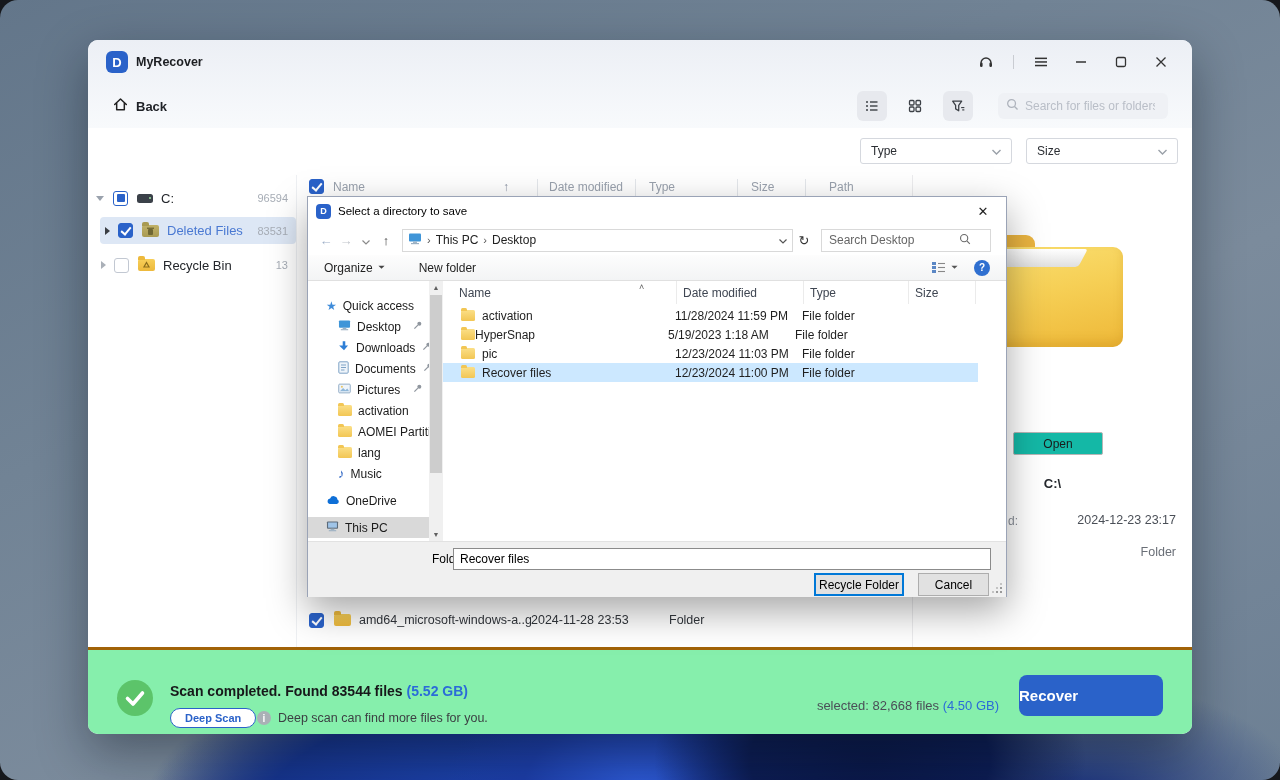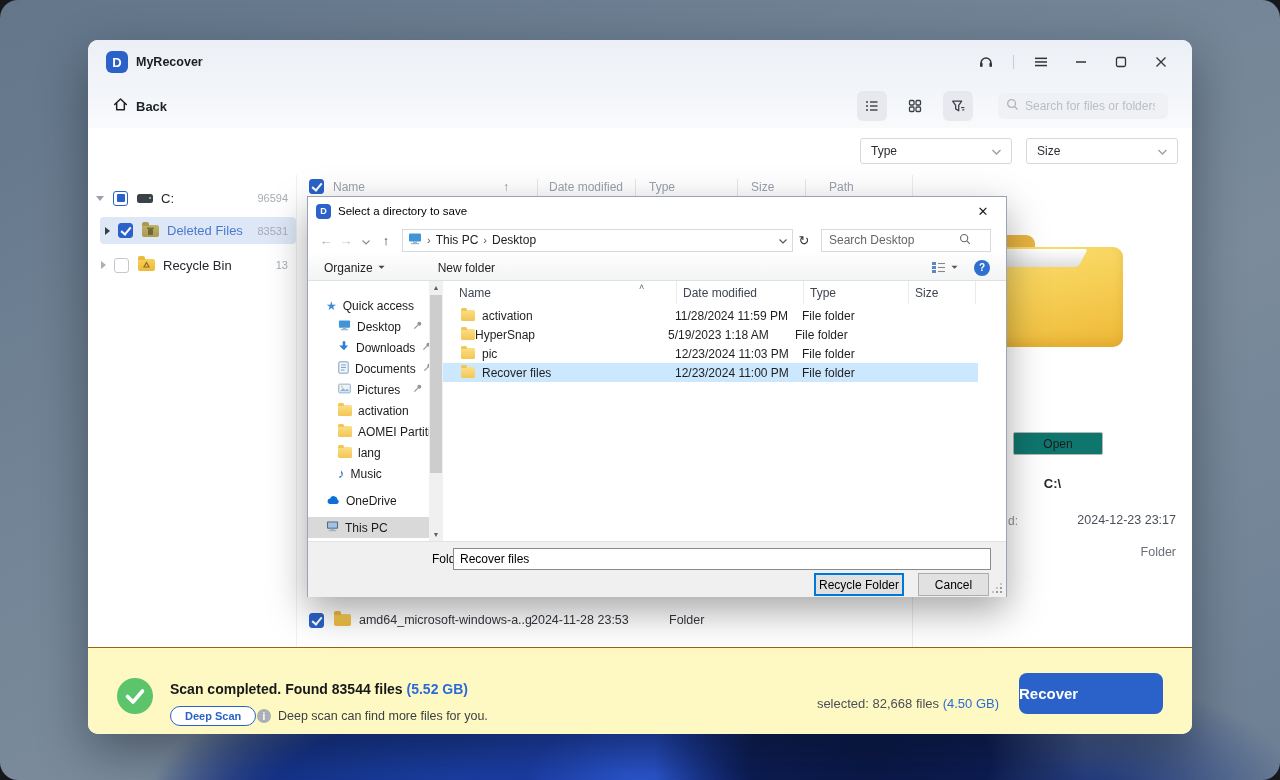--- a/index.html
+++ b/index.html
@@ -67,29 +67,29 @@
   .mt-sep { position:absolute; top:3px; width:1px; height:17px; background:#e4e7eb; }
   .mt-row { position:absolute; left:209px; top:567px; right:280px; height:26px; display:flex; align-items:center; font-size:12.5px; color:#33373d; }
 
   
   .detail { position:absolute; left:824px; top:135px; width:280px; bottom:87px; border-left:1px solid #ececee; }
   .bigfolder { position:absolute; left:70px; top:60px; width:140px; height:112px; }
   .bf-tab { position:absolute; left:0; top:0; width:52px; height:20px; border-radius:7px 9px 0 0; background:#eab440; }
   .bf-body { position:absolute; left:0; top:12px; width:140px; height:100px; border-radius:6px 10px 10px 10px;
              background:linear-gradient(168deg,#fadf71 0%,#f6cf55 45%,#eeb838 100%); box-shadow:inset 0 -6px 10px rgba(196,136,22,.30); }
   .bf-paper { position:absolute; left:4px; top:14px; width:96px; height:18px; background:linear-gradient(#ffffff,#dfdfdf); transform:skewX(-28deg); border-radius:3px; }
-  .open-btn { position:absolute; left:100px; top:257px; width:90px; height:23px; background:#0f766e; border:1px solid #b6b6b6; border-radius:2px;
+  .open-btn { position:absolute; left:100px; top:257px; width:90px; height:23px; background:#14b8a6; border:1px solid #b6b6b6; border-radius:2px;
               font-size:12px; color:#1b1b1b; display:flex; align-items:center; justify-content:center; }
   .dname { position:absolute; left:0; right:0; top:301px; text-align:center; font-size:13px; font-weight:bold; color:#23262b; }
   .meta-lbl { position:absolute; left:95px; top:339px; font-size:12px; color:#8a8f98; }
   .meta-val1 { position:absolute; right:16px; top:338px; font-size:12.5px; color:#4a4f57; }
   .meta-val2 { position:absolute; right:16px; top:370px; font-size:12.5px; color:#6a6f77; }
 
   
-  .statusbar { position:absolute; left:0; right:0; bottom:0; height:87px; border-top:1px solid #a16207; background:#fef9c3; border-radius:0 0 10px 10px; }
+  .statusbar { position:absolute; left:0; right:0; bottom:0; height:87px; border-top:3px solid #a16207; background:#86efac; border-radius:0 0 10px 10px; }
   .badge { position:absolute; left:29px; top:30px; width:36px; height:36px; }
   .scan-line { position:absolute; left:82px; top:33px; font-size:14px; font-weight:bold; color:#17181a; }
   .scan-line .sz { color:#2b6bd8; }
   .deep-btn { position:absolute; left:82px; top:58px; height:20px; padding:0 14px; border:1px solid #2a62c9; border-radius:10px;
               background:#fff; color:#2a62c9; font-size:11px; font-weight:bold; display:flex; align-items:center; }
   .info-ic { position:absolute; left:169px; top:61px; width:14px; height:14px; border-radius:50%; background:#aab0b6; color:#fff;
              font-size:10px; font-weight:bold; display:flex; align-items:center; justify-content:center; }
   .hint { position:absolute; left:190px; top:61px; font-size:12.5px; color:#3c4043; }
   .sel-info { position:absolute; right:193px; top:48px; font-size:13px; color:#4a4f57; }
   .sel-info .sz { color:#2b6bd8; }
@@ -108,21 +108,21 @@
   .nav-ic { width:20px; text-align:center; font-size:13px; }
   .addr { width:391px; height:23px; border:1px solid #d9d9d9; margin-left:6px; display:flex; align-items:center; padding:0 5px; gap:5px; }
   .addr .crumb { font-size:12px; color:#222; }
   .addr .sep { color:#555; font-size:11px; }
   .addr-car { margin-left:auto; }
   .refresh { width:22px; text-align:center; font-size:13px; color:#333; }
   .dsearch { width:170px; height:23px; border:1px solid #d9d9d9; margin-left:6px; display:flex; align-items:center; padding:0 7px; }
   .dsearch input { border:none; outline:none; font-size:12px; color:#555; width:130px; background:transparent; }
   .dsearch input::placeholder { color:#666; }
   .dlg-cmd { position:absolute; left:0; top:58px; right:0; height:26px; background:linear-gradient(#fdfdfd,#f3f4f5);
-             border-bottom:1px solid #e0e0e0; display:flex; align-items:center; padding:0 16px; gap:21px; }
+             border-bottom:1px solid #e0e0e0; display:flex; align-items:center; padding:0 16px; gap:2px; }
   .cmd-item { font-size:12px; color:#1f1f1f; display:flex; align-items:center; gap:5px; }
   .dlg-cmd .right { margin-left:auto; display:flex; align-items:center; gap:16px; }
   .help-ic { width:16px; height:16px; border-radius:50%; background:#2f6fd0; color:#fff; font-size:10px; font-weight:bold;
              display:flex; align-items:center; justify-content:center; }
   .dlg-side { position:absolute; left:0; top:84px; width:121px; height:260px; background:#fff; padding-top:14px; overflow:hidden; }
   .si { height:21px; display:flex; align-items:center; gap:6px; padding-left:18px; font-size:12px; color:#1b1b1b; }
   .si.child { padding-left:30px; }
   .si .pin { margin-left:auto; margin-right:6px; }
   .si.selected { background:#d9d9d9; }
   .si.gap { margin-top:6px; }

